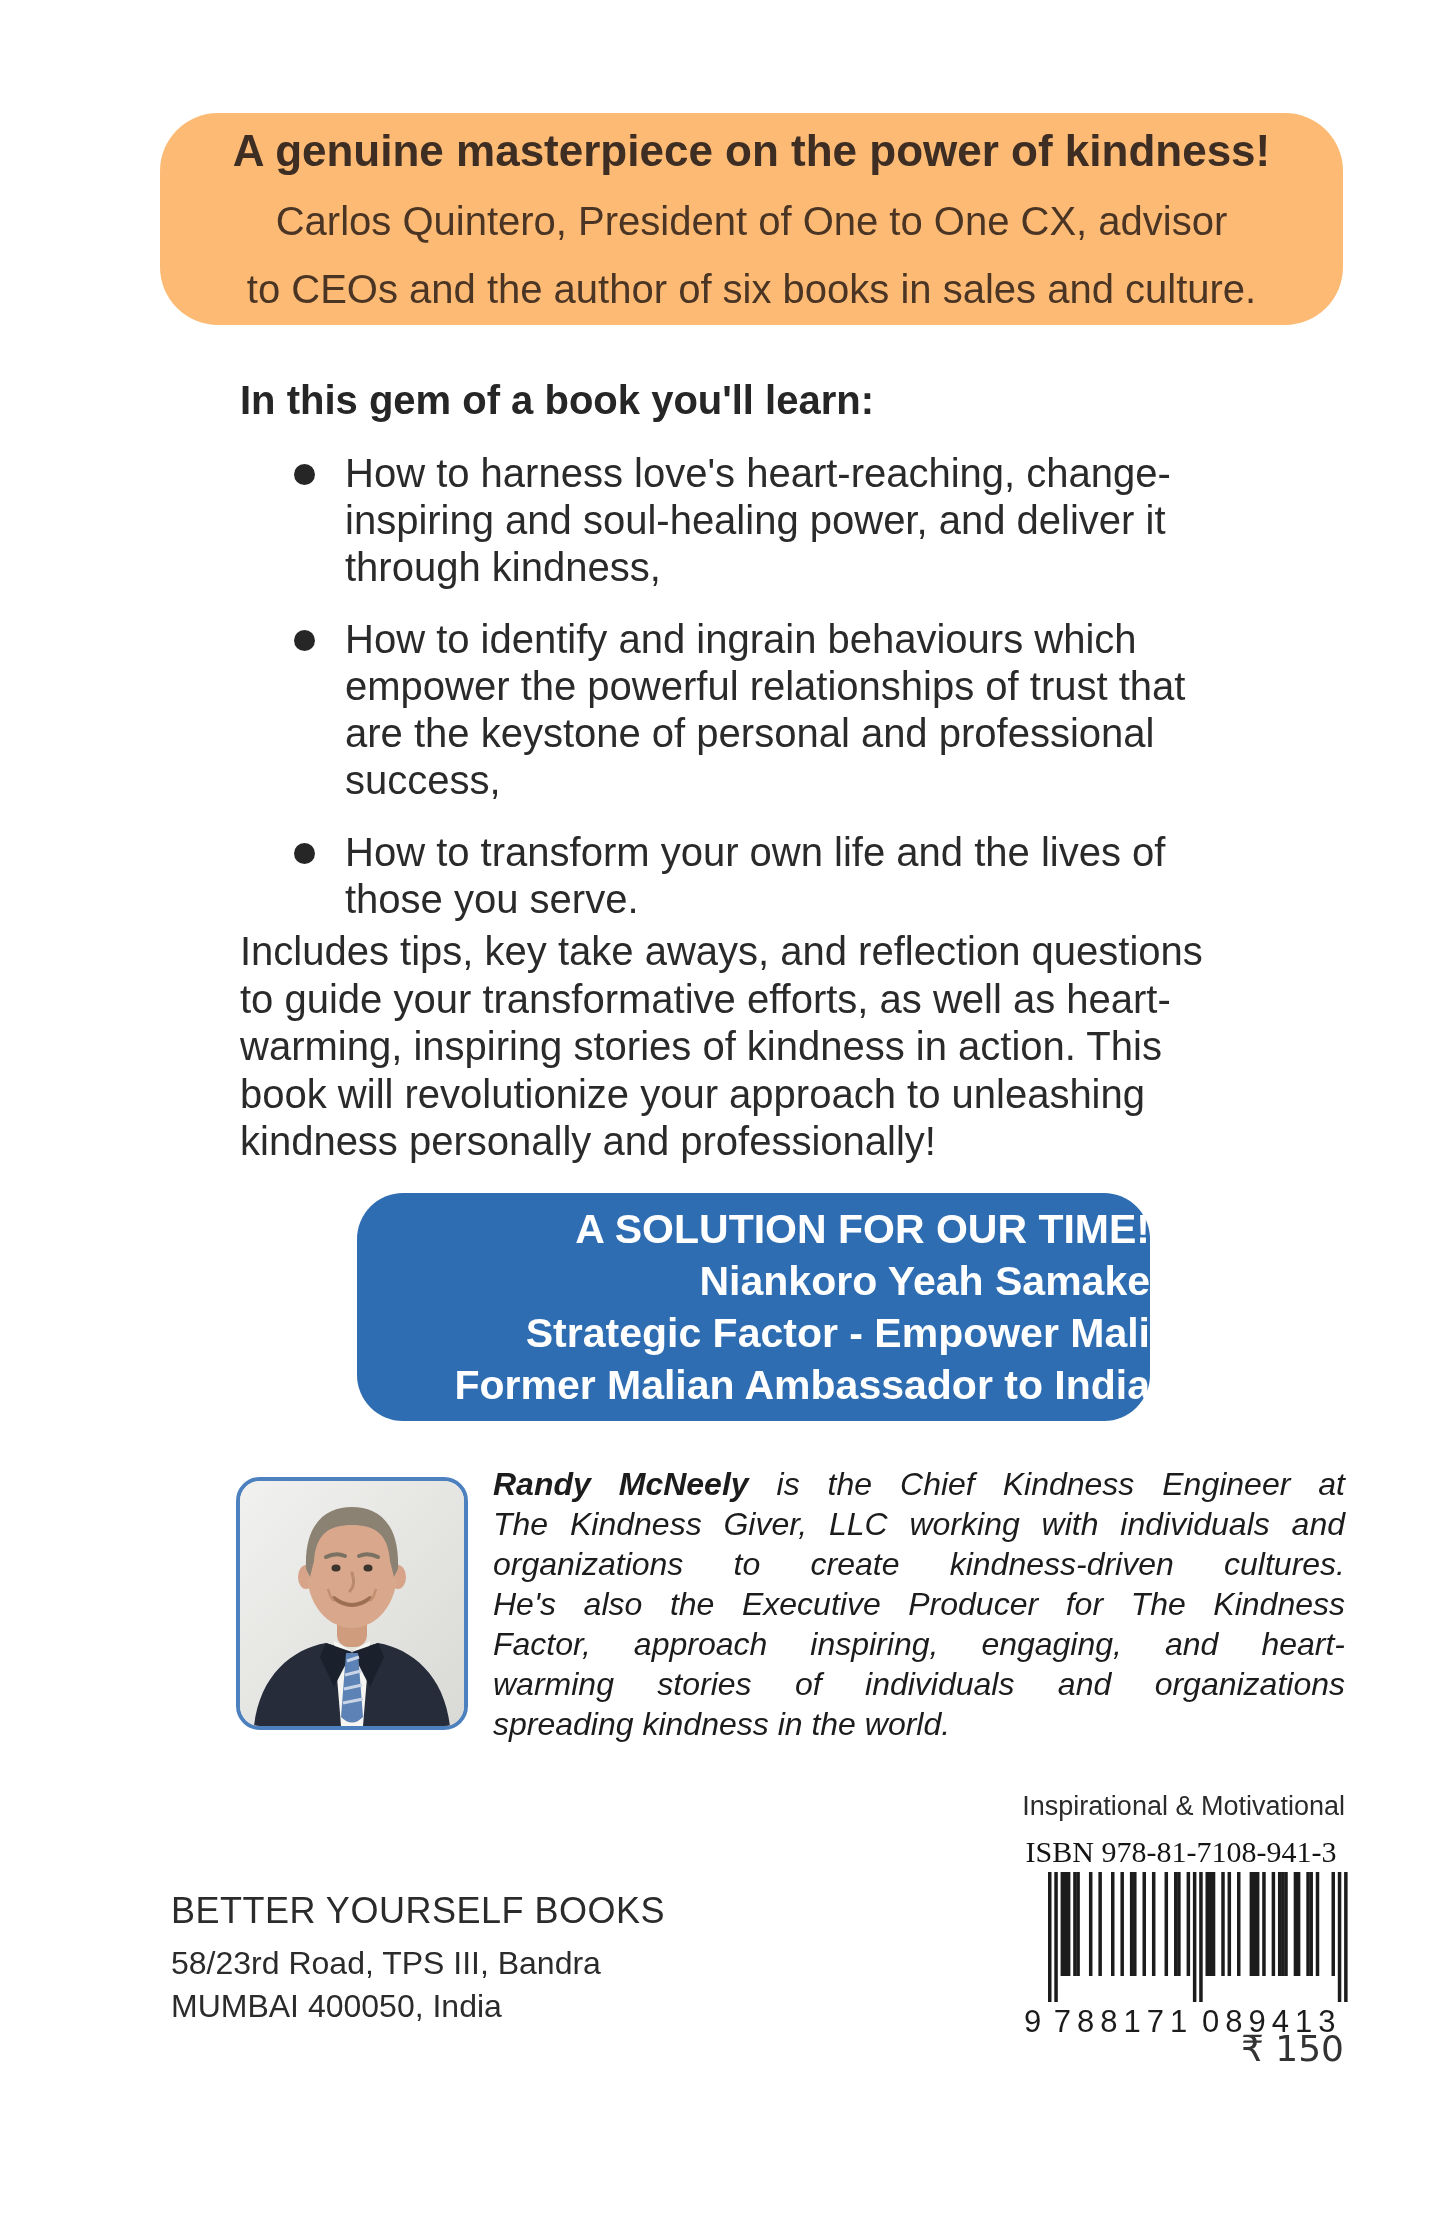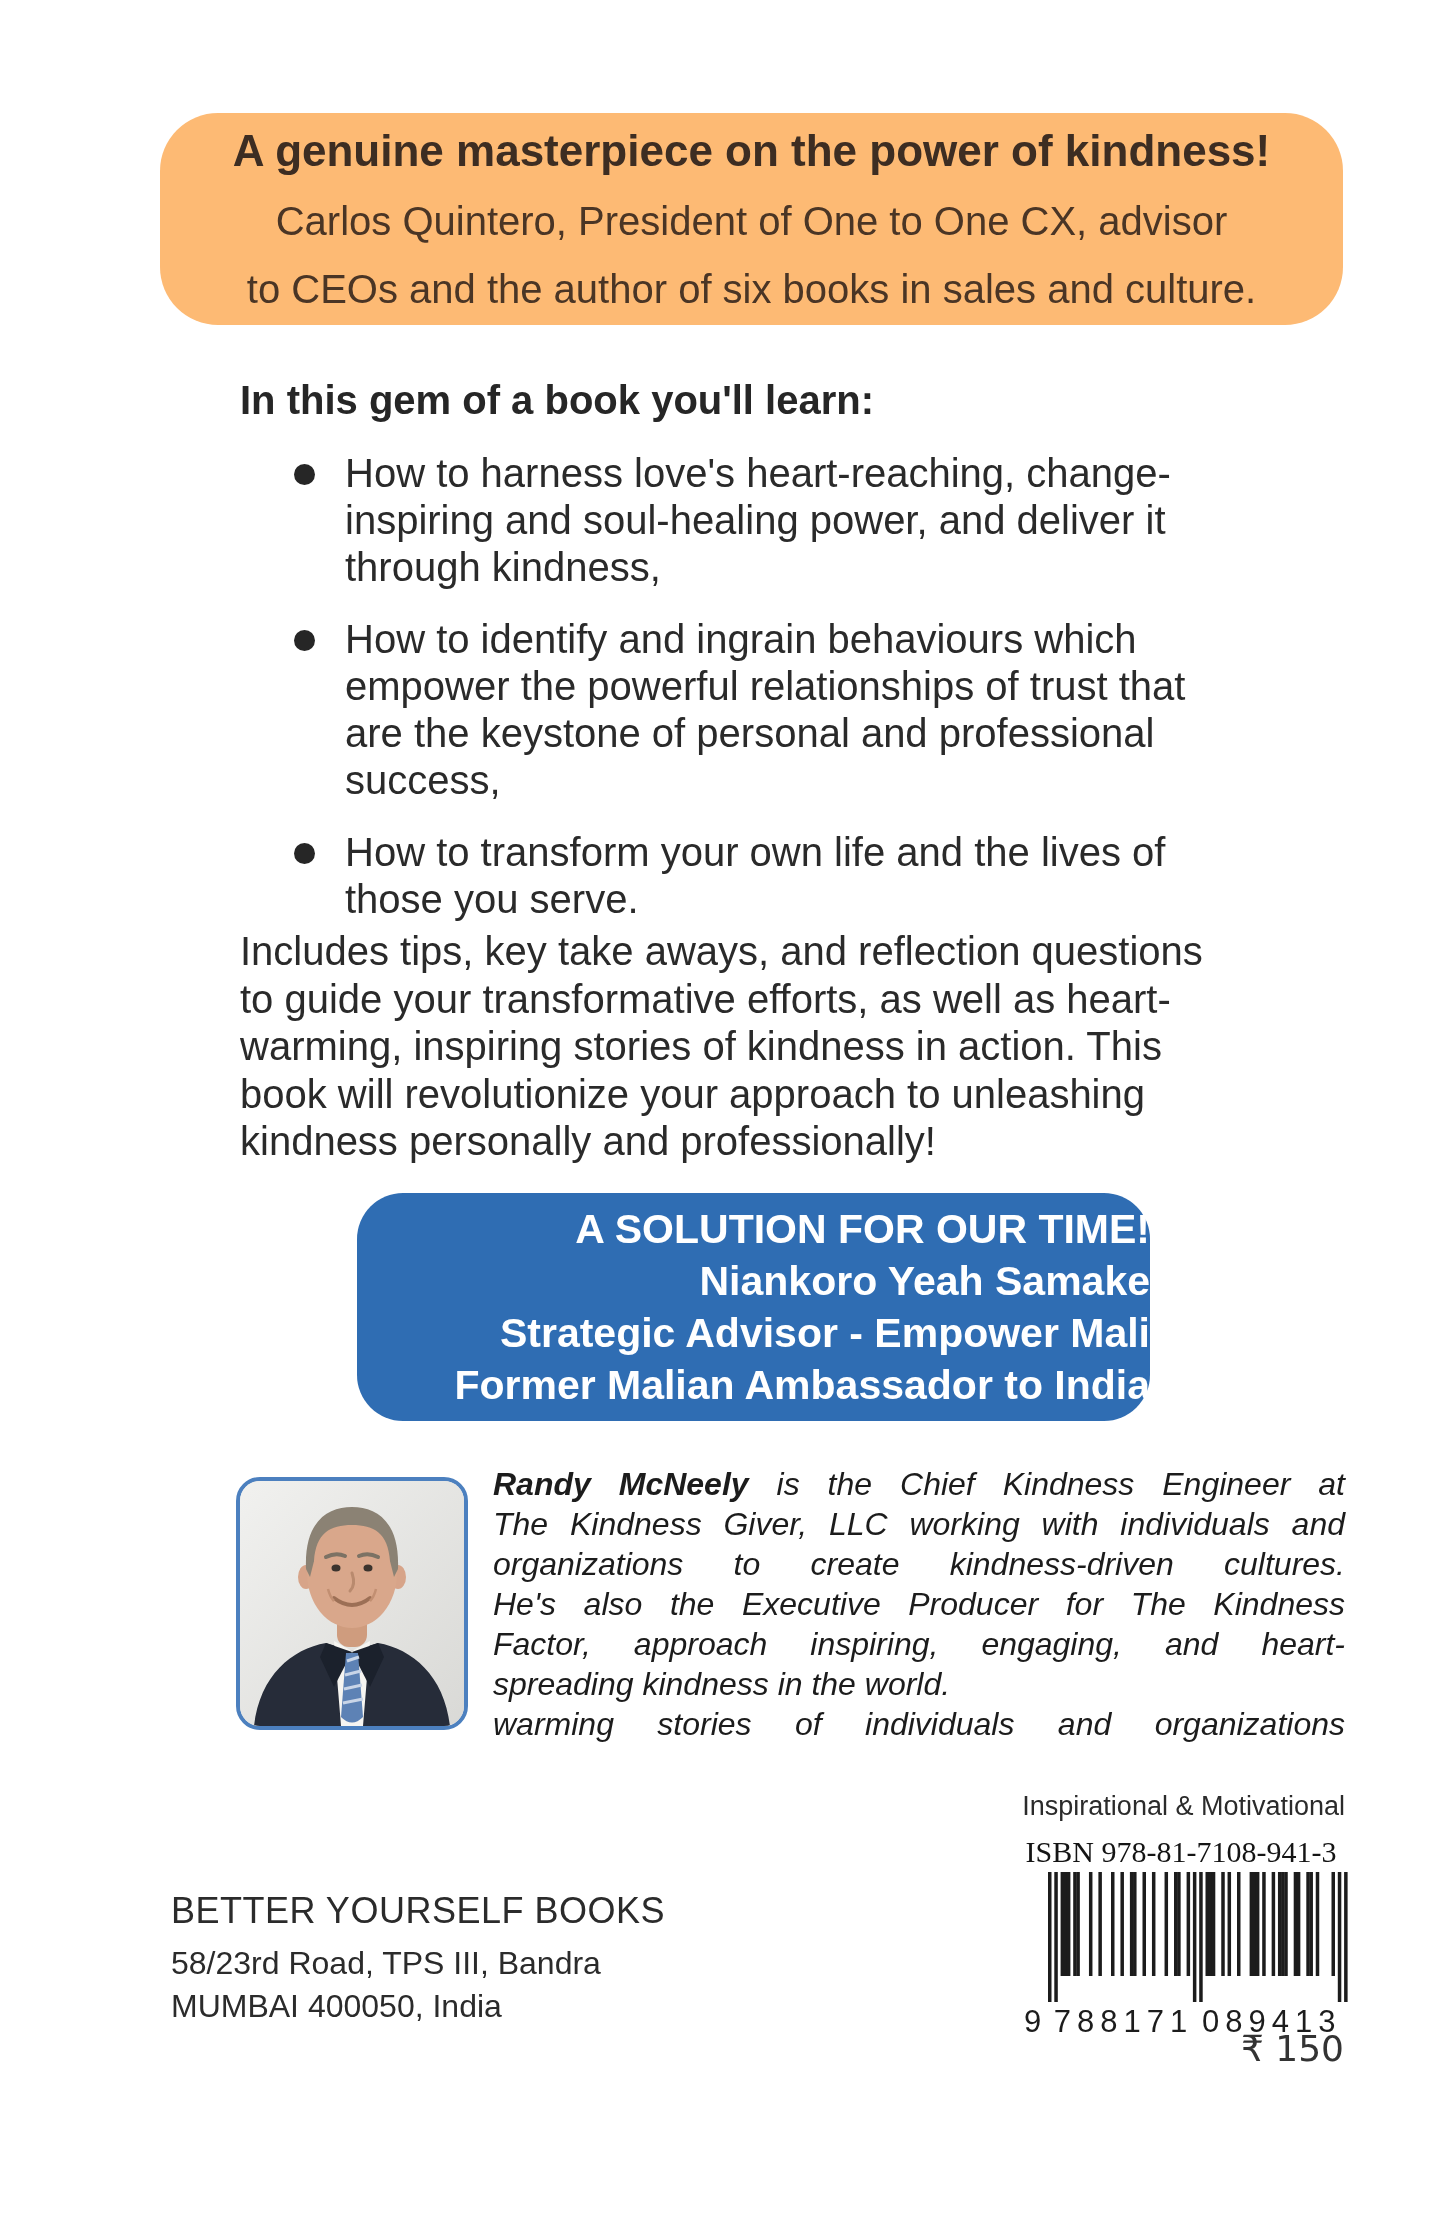--- a/index.html
+++ b/index.html
@@ -85,21 +85,21 @@
 
   <div class="paragraph">Includes tips, key take aways, and reflection questions
 to guide your transformative efforts, as well as heart-
 warming, inspiring stories of kindness in action. This
 book will revolutionize your approach to unleashing
 kindness personally and professionally!</div>
 
   <div class="quote-blue">
     <div class="bl">A SOLUTION FOR OUR TIME!</div>
     <div class="bl">Niankoro Yeah Samake</div>
-    <div class="bl">Strategic Advisor - Empower Mali</div>
+    <div class="bl">Strategic Factor - Empower Mali</div>
     <div class="bl">Former Malian Ambassador to India</div>
   </div>
 
   <div class="author-photo">
     <svg width="224" height="245" viewBox="0 0 224 245" xmlns="http://www.w3.org/2000/svg">
       <defs>
         <linearGradient id="bgg" x1="0" y1="0" x2="1" y2="1">
           <stop offset="0" stop-color="#f1f1ef"></stop>
             <stop offset="1" stop-color="#d9d9d6"></stop>
         </linearGradient>
@@ -137,22 +137,22 @@
     </svg>
   </div>
 
   <div class="bio">
     <div class="bio-line"><span class="name">Randy McNeely</span><span> is the Chief Kindness Engineer at</span></div>
     <div>
         <div class="bio-line">The Kindness Giver, LLC working with individuals and</div>
         <div class="bio-line">organizations to create kindness-driven cultures.</div>
         <div class="bio-line">He's also the Executive Producer for The Kindness</div>
         <div class="bio-line">Factor, approach inspiring, engaging, and heart-</div>
+        <div class="bio-line">warming stories of individuals and organizations</div>
         <div class="bio-line last">spreading kindness in the world.</div>
-        <div class="bio-line">warming stories of individuals and organizations</div>
       </div>
   </div>
 
   <div class="category">Inspirational &amp; Motivational</div>
   <div class="isbn">ISBN 978-81-7108-941-3</div>
 
   <div class="barcode">
     <svg id="barcode-svg" width="326" height="172" viewBox="0 0 326 172" xmlns="http://www.w3.org/2000/svg">
         <rect x="26.00" y="0" width="3.50" height="130" fill="#1c1c1c"></rect>
         <rect x="32.30" y="0" width="3.50" height="130" fill="#1c1c1c"></rect>

